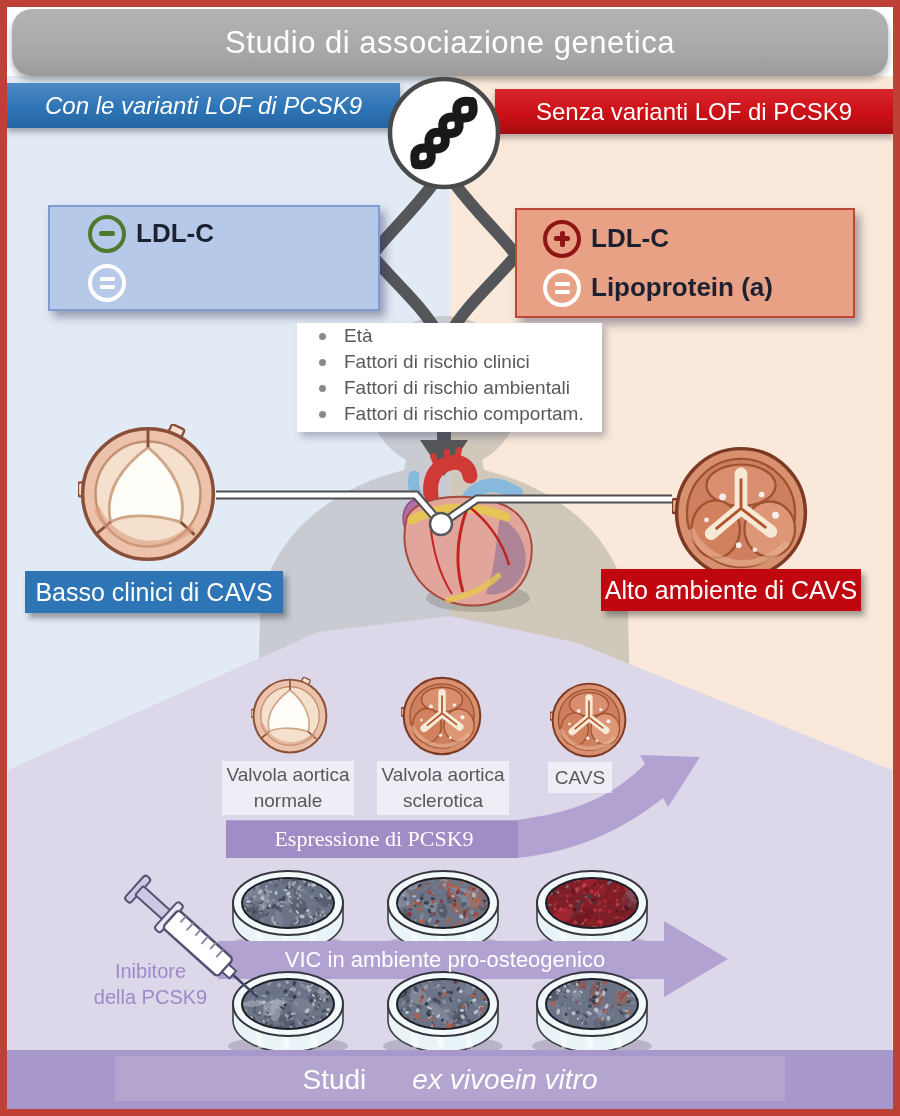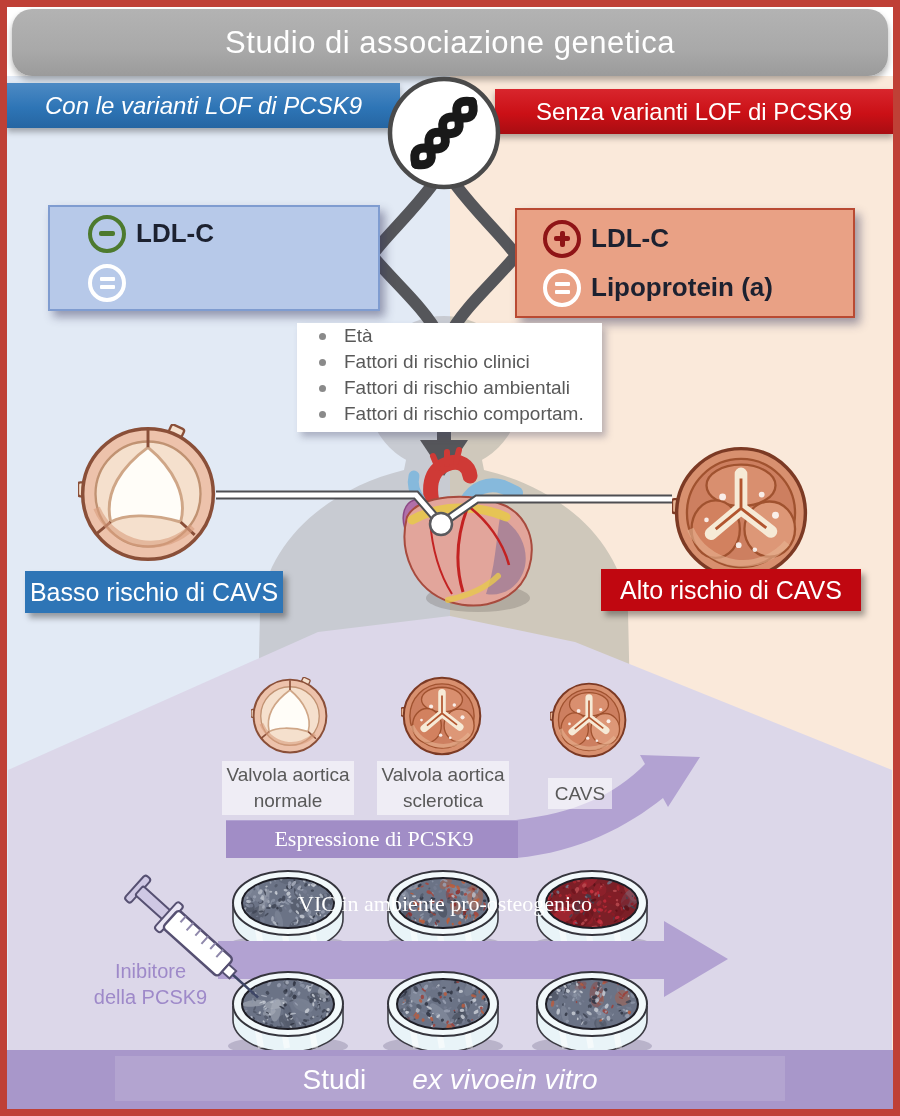--- a/index.html
+++ b/index.html
@@ -54,26 +54,26 @@
 
   
   #fan{left:0;top:0;width:900px;height:1116px;background:var(--c-fan);
        clip-path:polygon(8px 770px,318px 632px,450px 616px,575px 642px,892px 770px,892px 1109px,8px 1109px);}
 
   
   .chip{background:rgba(255,255,255,.55);color:var(--c-gray-text);font-size:19px;line-height:26px;
         display:flex;flex-direction:column;align-items:center;justify-content:center;}
   #chip-1{left:222px;top:761px;width:132px;height:54px;}
   #chip-2{left:377px;top:761px;width:132px;height:54px;}
-  #chip-3{left:548px;top:778px;width:64px;height:31px;}
+  #chip-3{left:548px;top:762px;width:64px;height:31px;}
 
   
   .band-label{color:#fff;font-size:22px;display:flex;align-items:center;justify-content:center;}
   #espressione-label{left:230px;top:822px;width:288px;height:34px;font-family:Liberation Serif, serif;}
-  #vic-label{left:245px;top:887px;width:400px;height:34px;font-family:Liberation Serif, serif;}
+  #vic-label{left:245px;top:943px;width:400px;height:34px;}
 
   #inhibitor-label{left:78px;top:958px;width:145px;color:var(--c-lav-text);font-weight:normal;font-size:20px;
                    text-align:center;line-height:26px;}
 
   
   #footer-bar{left:7px;top:1050px;width:886px;height:59px;background:var(--c-bar);}
   #footer-inner{position:absolute;left:108px;top:6px;right:108px;bottom:8px;background:rgba(255,255,255,.13);}
   #footer-text{position:absolute;left:0;top:0;width:100%;height:100%;display:flex;align-items:center;justify-content:center;
                color:#fff;font-size:28px;}
 
@@ -225,22 +225,22 @@
 
     <g fill="none">
       <path d="M216 495 L416 495 L441 524" stroke="#4e4e52" stroke-width="9"></path>
       <path d="M672 499 L477 499 L441 524" stroke="#4e4e52" stroke-width="9"></path>
       <path d="M216 495 L416 495 L441 524" stroke="#ffffff" stroke-width="5"></path>
       <path d="M672 499 L477 499 L441 524" stroke="#ffffff" stroke-width="5"></path>
       <circle cx="441" cy="524" r="11" fill="#ffffff" stroke="#5a5a5e" stroke-width="2.5"></circle>
     </g>
   </svg>
 
-  <div class="abs risk-label" id="risk-left">Basso rischio di CAVS</div>
-  <div class="abs risk-label" id="risk-right">Alto rischio di CAVS</div>
+  <div class="abs risk-label" id="risk-left">Basso clinici di CAVS</div>
+  <div class="abs risk-label" id="risk-right">Alto ambiente di CAVS</div>
 
   <svg class="layer" width="900" height="1116">
     <defs id="fan-defs">
         <clipPath id="dishclip0">
           <ellipse cx="288" cy="903" rx="45" ry="24"></ellipse>
         </clipPath>
         <clipPath id="dishclip1">
           <ellipse cx="443" cy="903" rx="45" ry="24"></ellipse>
         </clipPath>
         <clipPath id="dishclip2">

